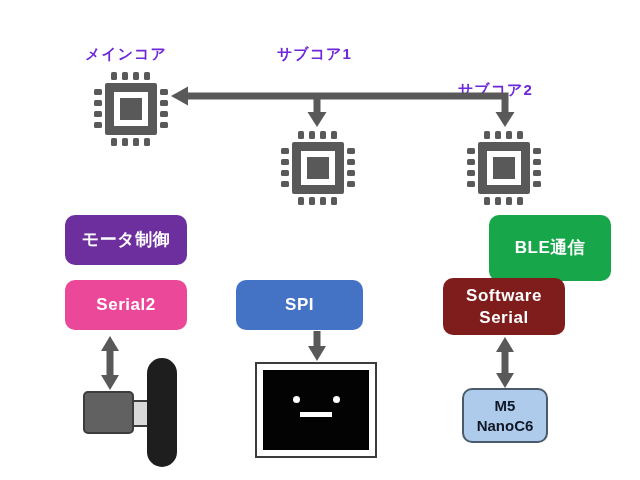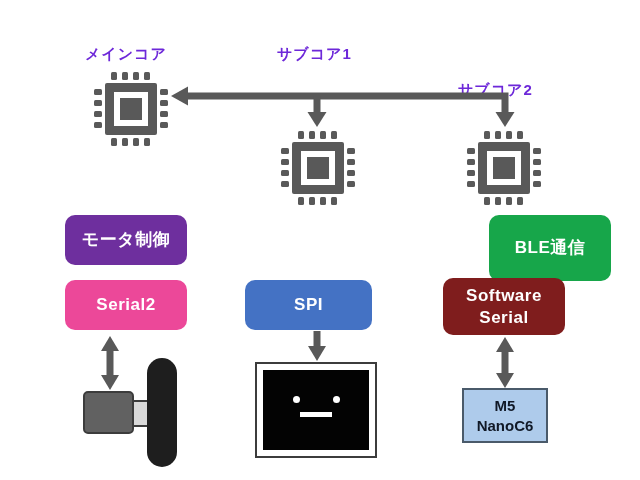--- a/index.html
+++ b/index.html
@@ -34,21 +34,21 @@
     position:absolute;left:255px;top:362px;width:122px;height:96px;
     background:#ffffff;border:2px solid #3c3c3c;box-sizing:border-box;
   }
   .display-screen{position:absolute;left:6px;top:6px;right:6px;bottom:6px;background:#030303;}
   .eye{position:absolute;width:7px;height:7px;border-radius:50%;background:#ffffff;top:26px;}
   .eye.left{left:30px;}
   .eye.right{left:70px;}
   .mouth{position:absolute;left:37px;top:42px;width:32px;height:5px;background:#ffffff;}
   .m5-box{
     position:absolute;left:462px;top:388px;width:86px;height:55px;
-    background:#aecbeb;border:2px solid #4a5a6a;border-radius:0;box-sizing:border-box;
+    background:#aecbeb;border:2px solid #4a5a6a;border-radius:10px;box-sizing:border-box;
     display:flex;align-items:center;justify-content:center;
     font-size:15px;font-weight:bold;color:#101826;text-align:center;
     white-space:pre-line;line-height:1.3;
   }
 </style>
 </head>
 <body>
 
 <div class="canvas">
 
@@ -112,21 +112,21 @@
 
       <path d="M505 350 V 376" fill="none"></path>
       <polygon points="505,337 496,352 514,352" stroke="none"></polygon>
       <polygon points="505,388 496,373 514,373" stroke="none"></polygon>
     </g>
   </svg>
 
   <div class="fbox" style="left: 65px; top: 215px; width: 122px; height: 50px; background: rgb(110, 47, 158);">モータ制御</div>
   <div class="fbox" style="left: 65px; top: 280px; width: 122px; height: 50px; background: #ec4899;">Serial2</div>
 
-  <div class="fbox" style="left: 245px; top: 280px; width: 127px; height: 50px; background: rgb(68, 114, 196);">SPI</div>
+  <div class="fbox" style="left: 236px; top: 280px; width: 127px; height: 50px; background: rgb(68, 114, 196);">SPI</div>
 
   <div class="fbox" style="left: 443px; top: 215px; width: 122px; height: 66px; background: rgb(23, 166, 74); margin-left: 46px;">BLE通信</div>
   <div class="fbox" style="left: 443px; top: 278px; width: 122px; height: 57px; background: #7f1d1d;">Software
 Serial</div>
 
   <div class="motor-shaft"></div>
   <div class="motor-body"></div>
   <div class="wheel"></div>
 
   <div class="display-frame">

